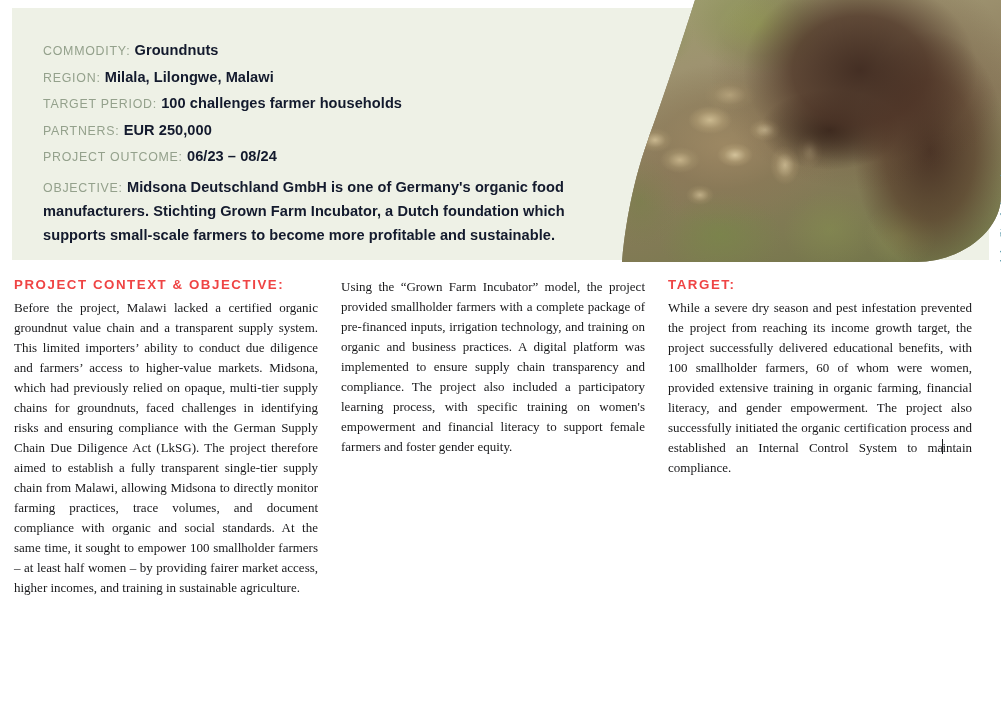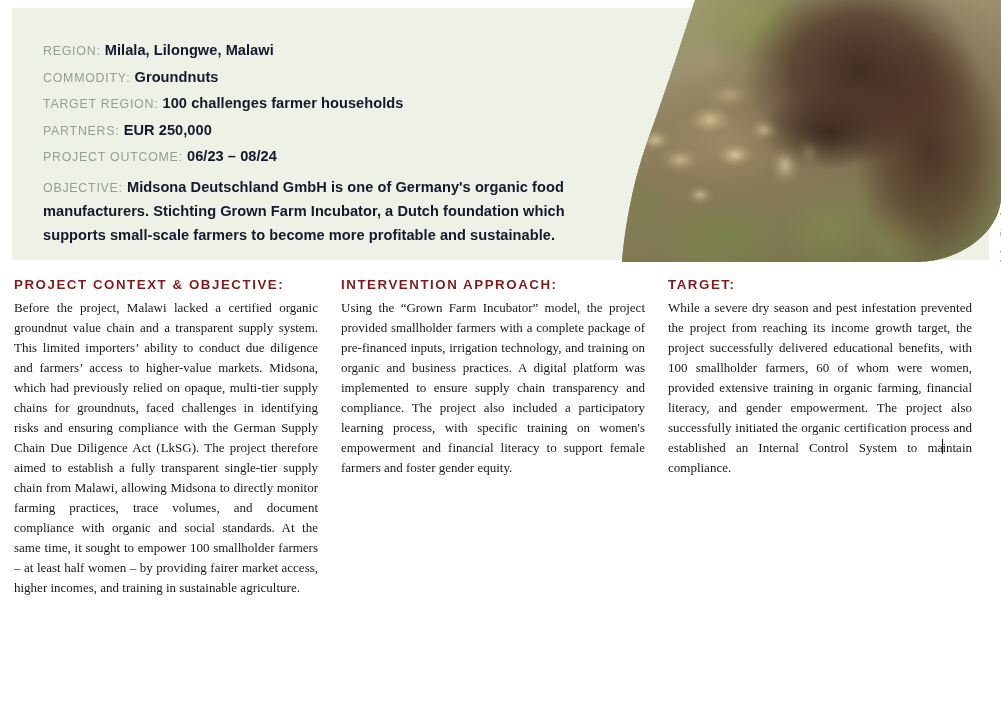--- a/index.html
+++ b/index.html
@@ -126,21 +126,21 @@
     gap: 23px;
   }
   .column {
     width: 304px;
   }
   .col-heading {
     font-family: "Liberation Sans", sans-serif;
     font-size: 13.3px;
     font-weight: 700;
     letter-spacing: 1.55px;
-    color: #7f1d1d;
+    color: #ef4444;
     margin: 0 0 6px 0;
     white-space: nowrap;
   }
   .col-body {
     font-family: "Liberation Serif", serif;
     font-size: 13px;
     line-height: 20px;
     color: #18181a;
     text-align: justify;
     text-justify: inter-word;
@@ -157,31 +157,31 @@
   }
 </style>
 </head>
 <body>
 
 <div id="fact-panel">
 
   <div id="fact-list">
 
     <div class="fact-row">
+      <span class="fact-label">COMMODITY:</span>
+      <span class="fact-value">Groundnuts</span>
+    </div>
+
+    <div class="fact-row">
       <span class="fact-label">REGION:</span>
       <span class="fact-value">Milala, Lilongwe, Malawi</span>
     </div>
 
     <div class="fact-row">
-      <span class="fact-label">COMMODITY:</span>
-      <span class="fact-value">Groundnuts</span>
-    </div>
-
-    <div class="fact-row">
-      <span class="fact-label">TARGET REGION:</span>
+      <span class="fact-label">TARGET PERIOD:</span>
       <span class="fact-value">100 challenges farmer households</span>
     </div>
 
     <div class="fact-row">
       <span class="fact-label">PARTNERS:</span>
       <span class="fact-value">EUR 250,000</span>
     </div>
 
     <div class="fact-row">
       <span class="fact-label">PROJECT OUTCOME:</span>
@@ -202,21 +202,20 @@
 </div>
 
 <div id="columns">
 
   <div class="column">
     <h2 class="col-heading">PROJECT CONTEXT &amp; OBJECTIVE:</h2>
     <p class="col-body">Before the project, Malawi lacked a certified organic groundnut value chain and a transparent supply system. This limited importers’ ability to conduct due diligence and farmers’ access to higher-value markets. Midsona, which had previously relied on opaque, multi-tier supply chains for groundnuts, faced challenges in identifying risks and ensuring compliance with the German Supply Chain Due Diligence Act (LkSG). The project therefore aimed to establish a fully transparent single-tier supply chain from Malawi, allowing Midsona to directly monitor farming practices, trace volumes, and document compliance with organic and social standards. At the same time, it sought to empower 100 smallholder farmers – at least half women – by providing fairer market access, higher incomes, and training in sustainable agriculture.</p>
   </div>
 
   <div class="column">
-    <h2 class="col-heading">INTERVENTION APPROACH:</h2>
     <p class="col-body">Using the “Grown Farm Incubator” model, the project provided smallholder farmers with a complete package of pre-financed inputs, irrigation technology, and training on organic and business practices. A digital platform was implemented to ensure supply chain transparency and compliance. The project also included a participatory learning process, with specific training on women's empowerment and financial literacy to support female farmers and foster gender equity.</p>
   </div>
 
   <div class="column">
     <h2 class="col-heading">TARGET:</h2>
     <p class="col-body"><span>While a severe dry season and pest infestation prevented the project from reaching its income growth target, the project successfully delivered educational benefits, with 100 smallholder farmers, 60 of whom were women, provided extensive training in organic farming, financial literacy, and gender empowerment. The project also successfully initiated the organic certification process and established an Internal Control System to ma</span><span class="caret"></span><span>intain compliance.</span></p>
   </div>
 
 </div>
 

